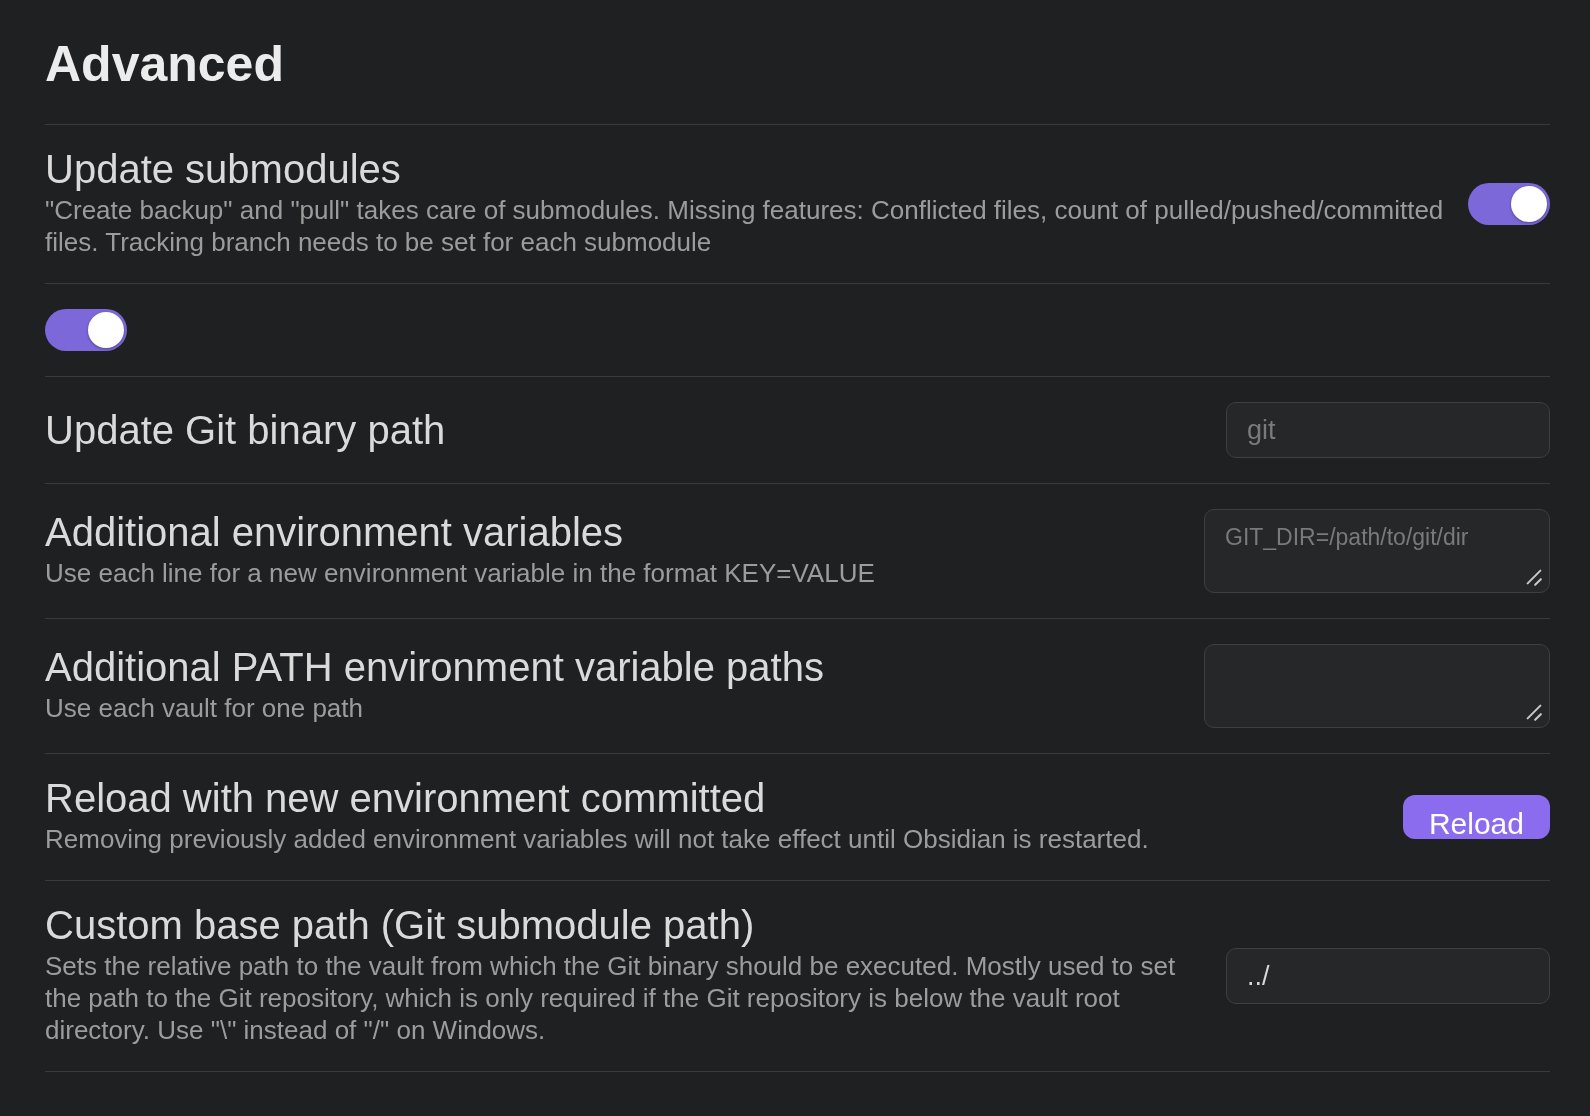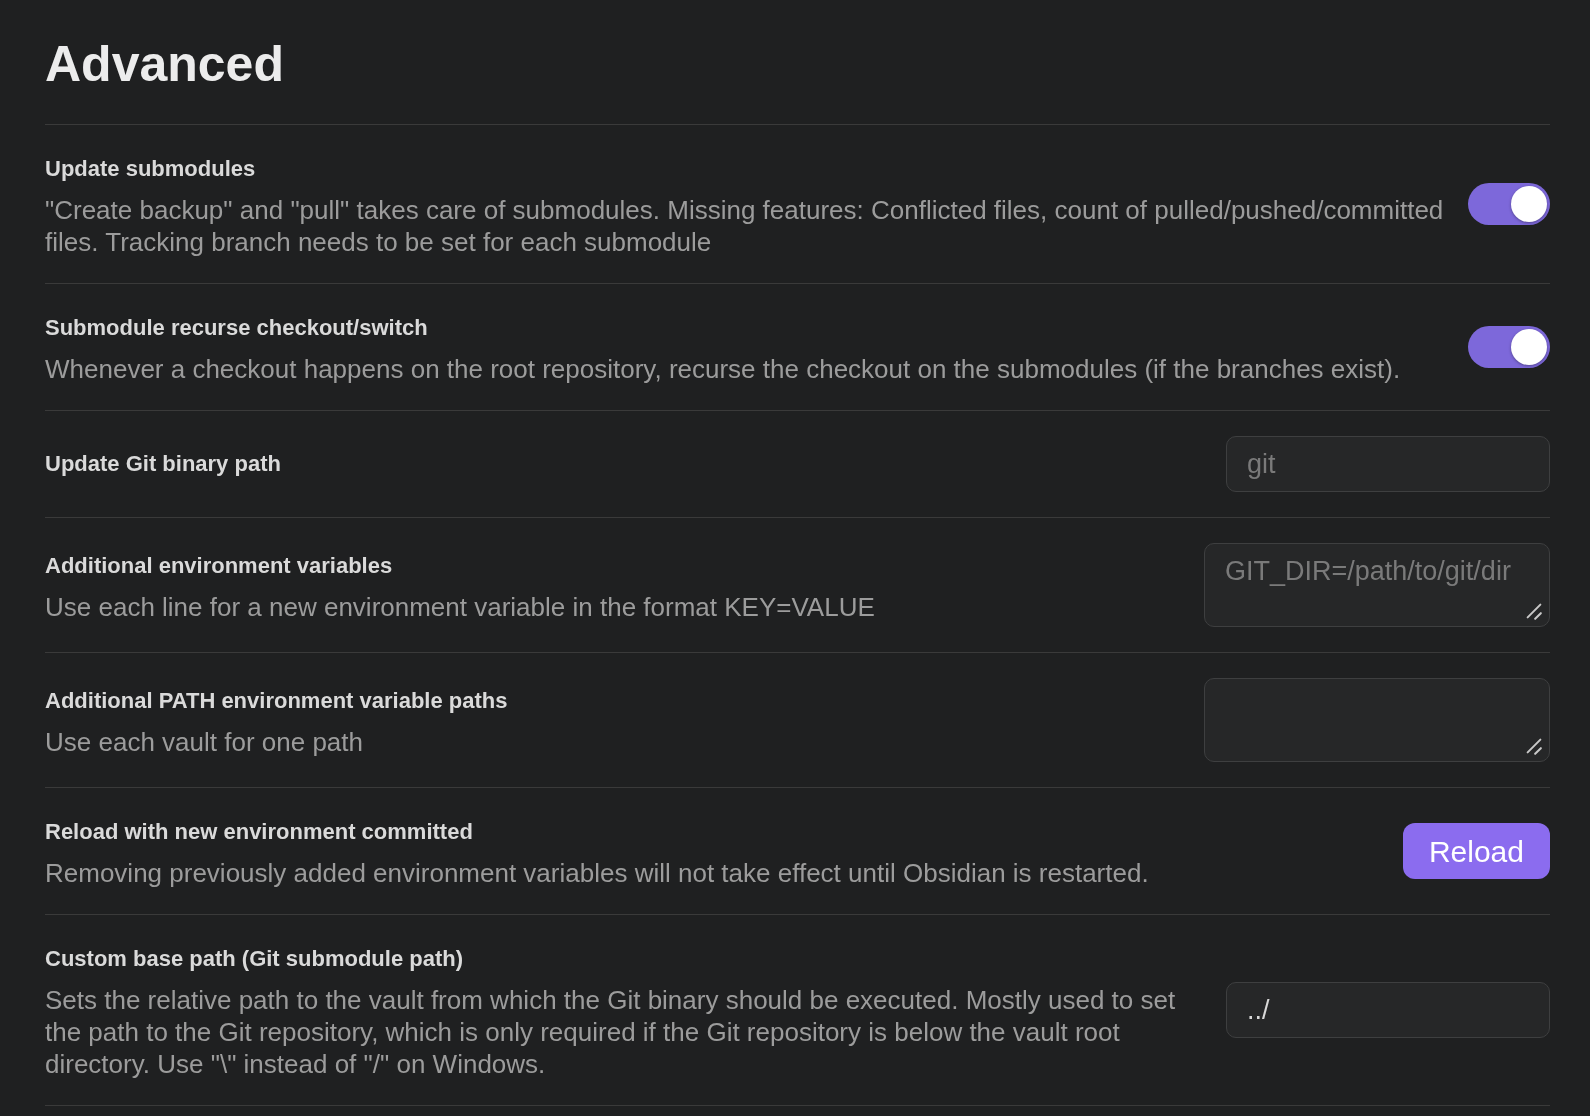--- a/index.html
+++ b/index.html
@@ -40,23 +40,23 @@
   }
   .setting-item {
     display: flex;
     align-items: center;
     gap: 24px;
     padding: 25px 0;
     border-top: 1px solid var(--divider);
   }
   .setting-info { flex: 1 1 auto; min-width: 0; }
   .setting-name {
-    font-size: 22px;
+    font-size: 40px;
     line-height: 38px;
-    font-weight: 700;
+    font-weight: 400;
     color: var(--text-name);
   }
   .setting-desc {
     font-size: 26px;
     line-height: 32px;
     color: var(--text-desc);
     margin-top: 6px;
   }
   .setting-desc:empty { display: none; }
   .setting-control { flex: 0 0 auto; display: flex; }
@@ -95,21 +95,21 @@
 
   
   .textarea-wrap { position: relative; }
   .setting-textarea {
     display: block;
     width: 346px; height: 84px;
     background: var(--input-bg);
     border: 1px solid var(--input-border);
     border-radius: 10px;
     color: var(--input-text);
-    font-size: 27px;
+    font-size: 23px;
     line-height: 34px;
     padding: 10px 20px;
     resize: none;
     outline: none;
     font-family: inherit;
   }
   .setting-textarea::placeholder { color: var(--placeholder); }
   .resize-handle {
     position: absolute;
     right: 7px; bottom: 7px;
@@ -123,21 +123,21 @@
     background: var(--handle);
     height: 2px;
     border-radius: 1px;
     transform: rotate(-45deg);
   }
   .resize-handle::before { width: 20px; left: -1px; top: 8px; }
   .resize-handle::after  { width: 10px; left: 8px;  top: 13px; }
 
   
   .accent-button {
-    height: 56px;
+    height: 44px;
     padding: 12px 26px;
     background: var(--accent);
     color: var(--button-text);
     font-size: 30px;
     font-weight: 400;
     border: none;
     border-radius: 12px;
     cursor: pointer;
     font-family: inherit;
     margin-left: 30px;
@@ -158,24 +158,20 @@
       <div class="setting-desc">"Create backup" and "pull" takes care of submodules. Missing features: Conflicted files, count of pulled/pushed/committed files. Tracking branch needs to be set for each submodule</div>
     </div>
     <div class="setting-control">
       <div class="toggle is-enabled">
         <div class="knob"></div>
       </div>
     </div>
   </div>
 
   <div class="setting-item">
-    <div class="setting-info">
-      <div class="setting-name">Submodule recurse checkout/switch</div>
-      <div class="setting-desc">Whenever a checkout happens on the root repository, recurse the checkout on the submodules (if the branches exist).</div>
-    </div>
     <div class="setting-control">
       <div class="toggle is-enabled">
         <div class="knob"></div>
       </div>
     </div>
   </div>
 
   <div class="setting-item">
     <div class="setting-info">
       <div class="setting-name">Update Git binary path</div>

